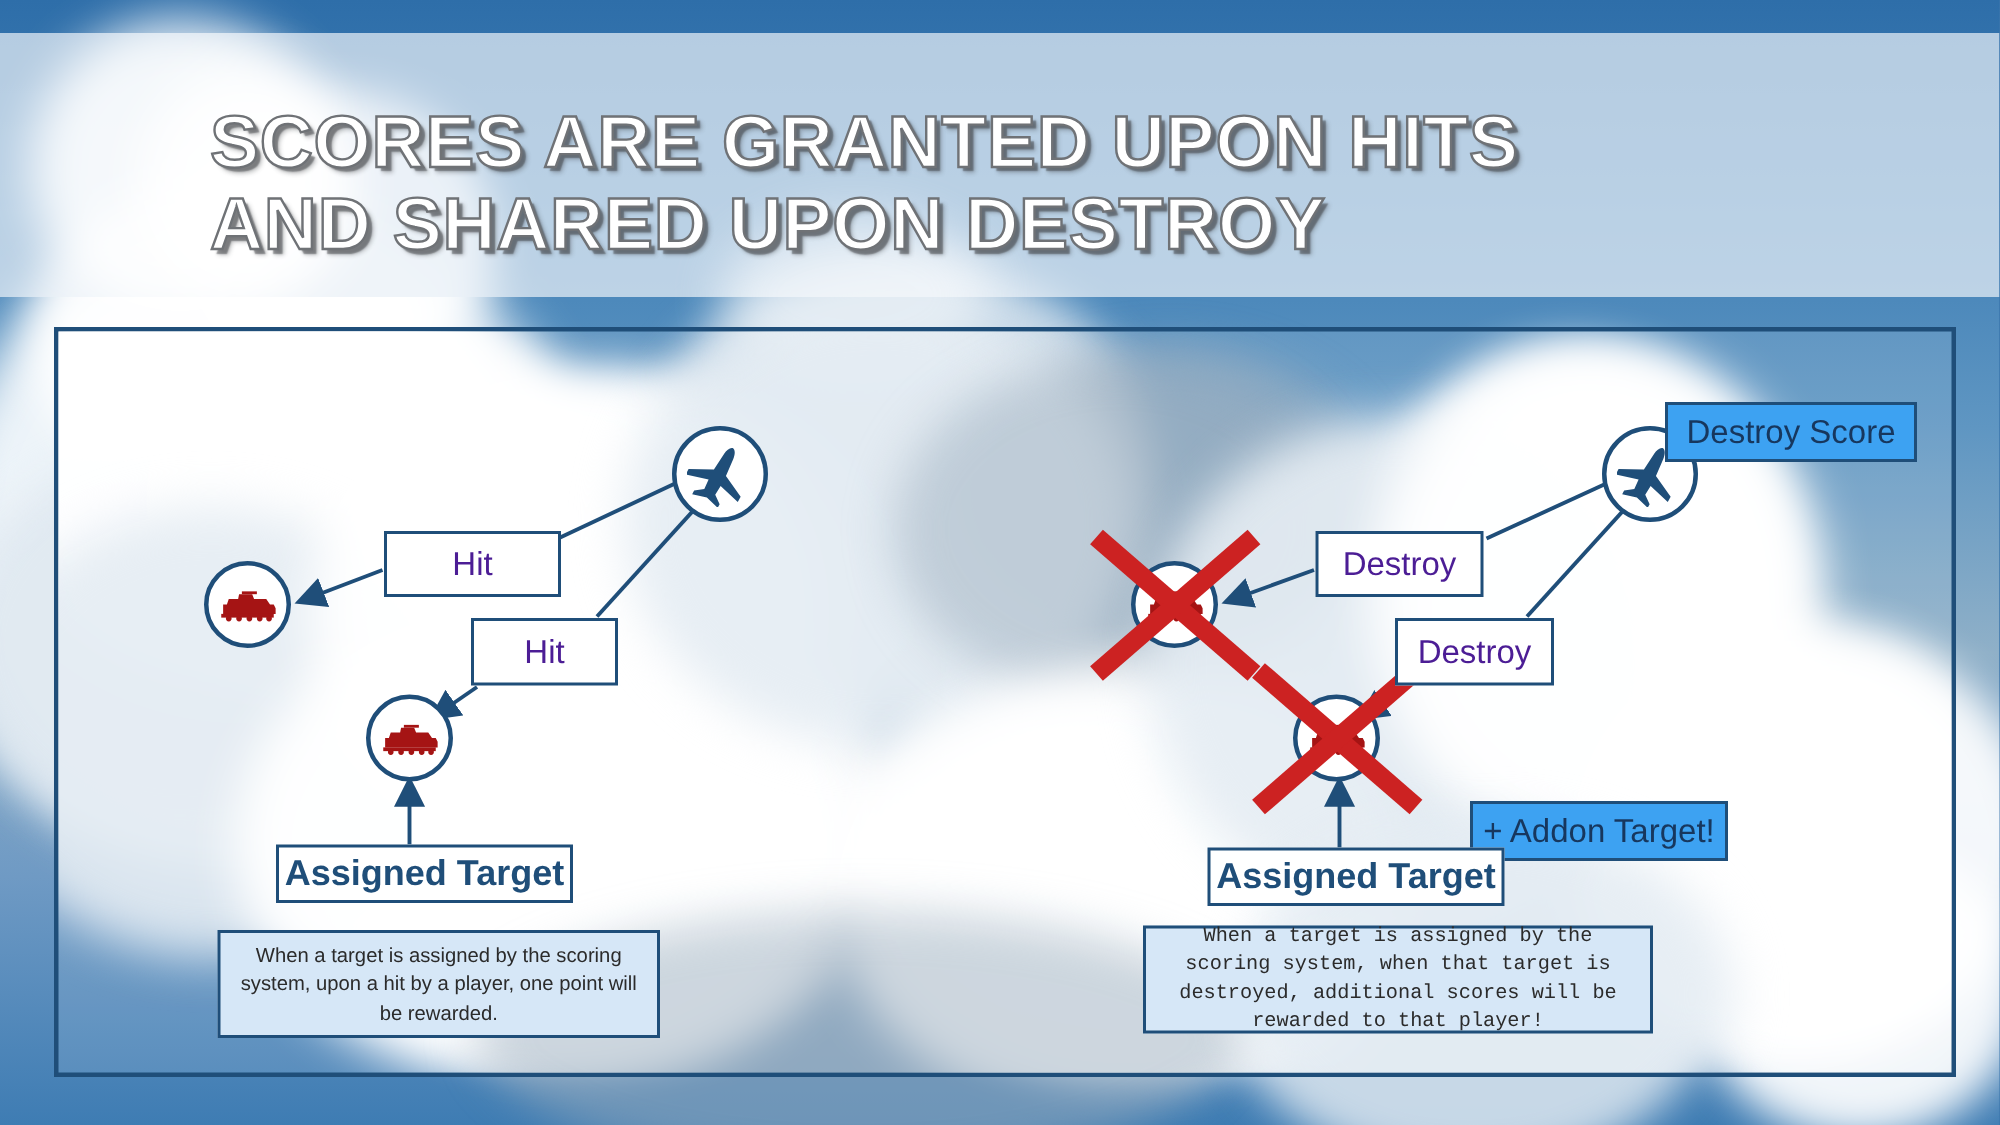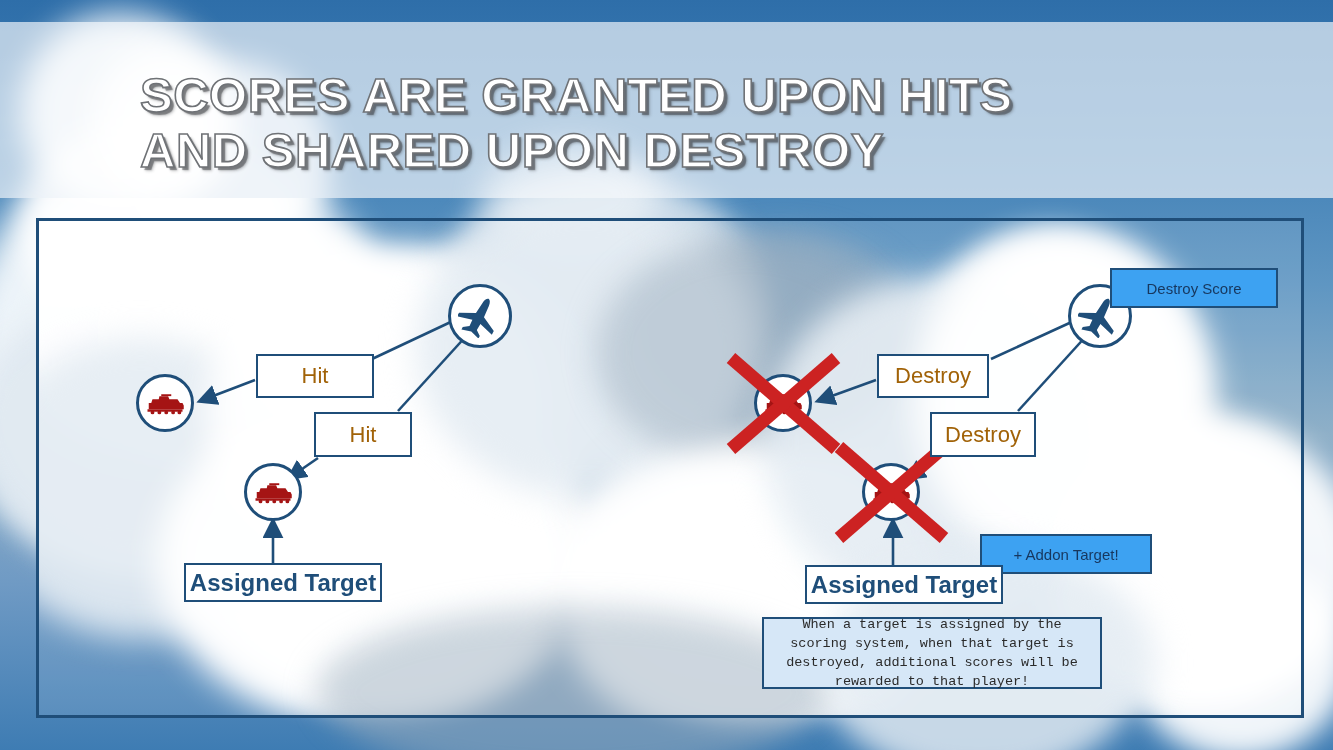--- a/index.html
+++ b/index.html
@@ -60,29 +60,29 @@
     background:#ffffff;border:3px solid #1f4e79;
     display:flex;align-items:center;justify-content:center;
     box-sizing:border-box;
   }
   .node svg{display:block;}
 
   
   .lbl{
     position:absolute;box-sizing:border-box;
     background:#ffffff;border:2.5px solid #1f4e79;
-    color:#a16207;font-size:22px;
+    color:#4c1d95;font-size:22px;
     display:flex;align-items:center;justify-content:center;
     white-space:nowrap;
   }
   .lbl.strong{color:#1f4e79;font-weight:bold;font-size:24px;}
   .badge{
     position:absolute;box-sizing:border-box;
     background:#3da2f2;border:2.5px solid #1f4e79;
-    color:#17375e;font-size:15px;
+    color:#17375e;font-size:22px;
     display:flex;align-items:center;justify-content:center;
     white-space:nowrap;
   }
   .caption{
     position:absolute;box-sizing:border-box;
     background:#d6e7f7;border:2.5px solid #1f4e79;
     color:#2b2b2b;font-size:13.5px;line-height:1.42;
     display:flex;align-items:center;justify-content:center;
     text-align:center;padding:6px 10px;
   }
@@ -205,20 +205,21 @@
     </span>
   </div>
 
   <div class="lbl" style="left:256px;top:354px;width:118px;height:44px;">Hit</div>
 
   <div class="lbl" style="left:314px;top:412px;width:98px;height:45px;">Hit</div>
 
 
   <div class="lbl strong" style="left:184px;top:563px;width:198px;height:39px;">Assigned Target</div>
 
+  <div class="caption" style="left:145px;top:620px;width:295px;height:72px;">When a target is assigned by the scoring system, upon a hit by a player, one point will be rewarded.</div>
 
   <div class="node" style="left:1068px;top:284px;width:64px;height:64px;">
     <span>
       <svg width="44" height="44" viewBox="0 0 64 64">
         <g fill="#1f4e79" transform="rotate(28 32 32)">
           <path d="M31 4 c3 0 5 4 5.5 9 l1.5 18 22 11 0 6 -22 -6 -0.6 10 8 6 0 4 -14 -4 -14 4 0 -4 8 -6 -0.6 -10 -22 6 0 -6 22 -11 1.5 -18 c0.5 -5 2.5 -9 5.5 -9 z"></path>
         </g>
       </svg>
     </span>
   </div>

